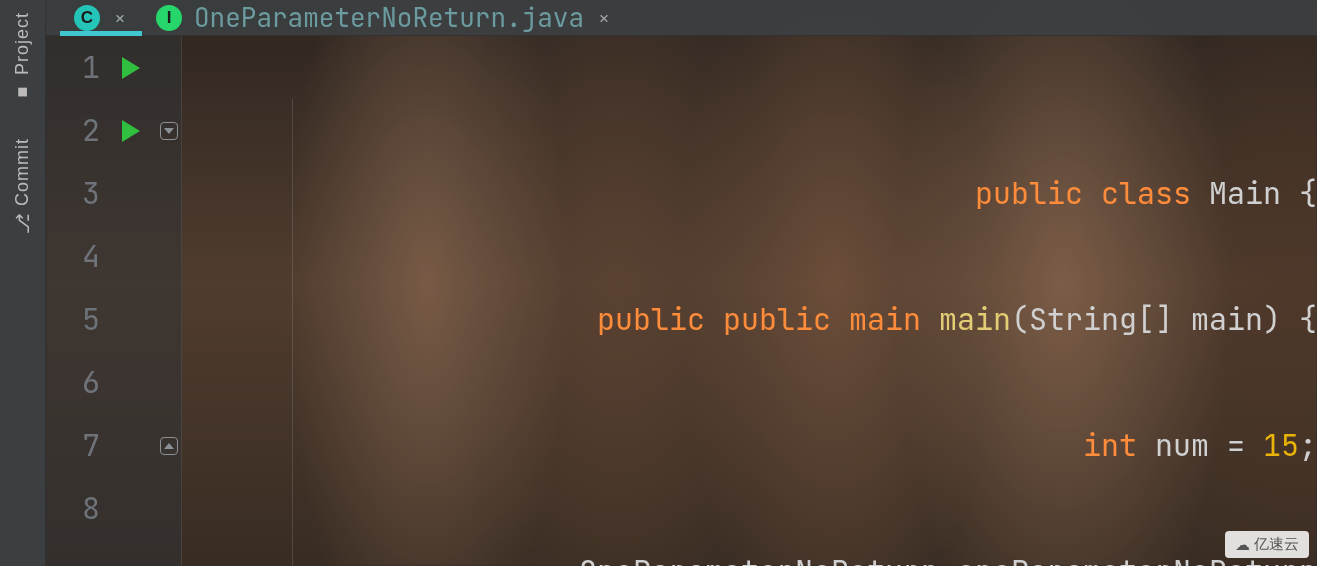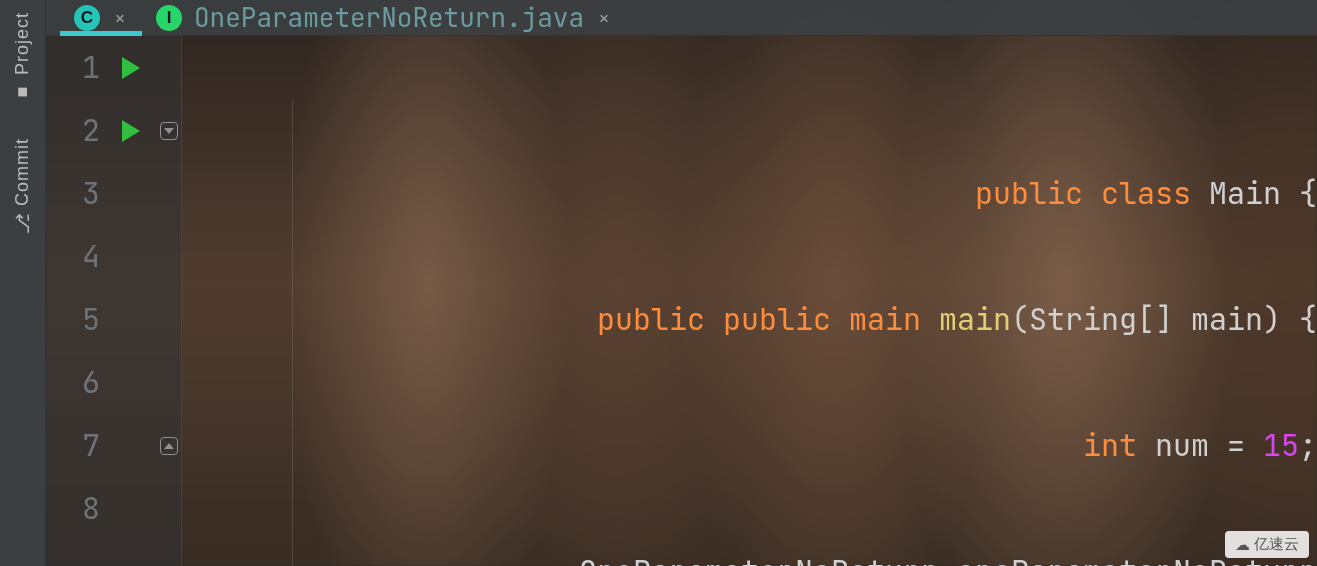--- a/index.html
+++ b/index.html
@@ -172,21 +172,21 @@
     flex: 1;
     white-space: pre;
     color: #d0d0d0;
     padding-left: 20px;
     position: relative;
   }
   .code .line { height: 63px; text-align: right; }
   .kw { color: #ff8c3a; }
   .name { color: #d0d0d0; }
   .method { color: #e2cc74; }
-  .num { color: #d946ef; }
+  .num { color: #eab308; }
   .punct { color: #d0d0d0; }
   .indent-guide {
     position:absolute;
     top:63px;
     bottom:0;
     width:0;
     border-left:1px solid rgba(170,170,170,0.22);
   }
   .watermark {
     position: absolute;

